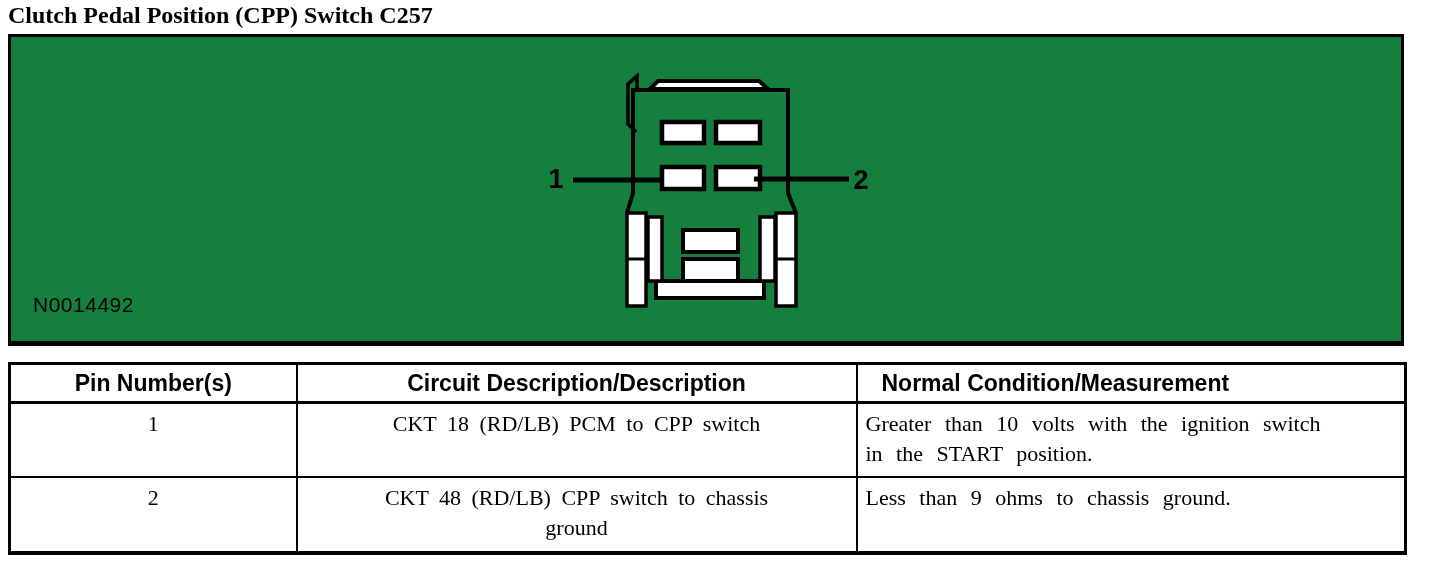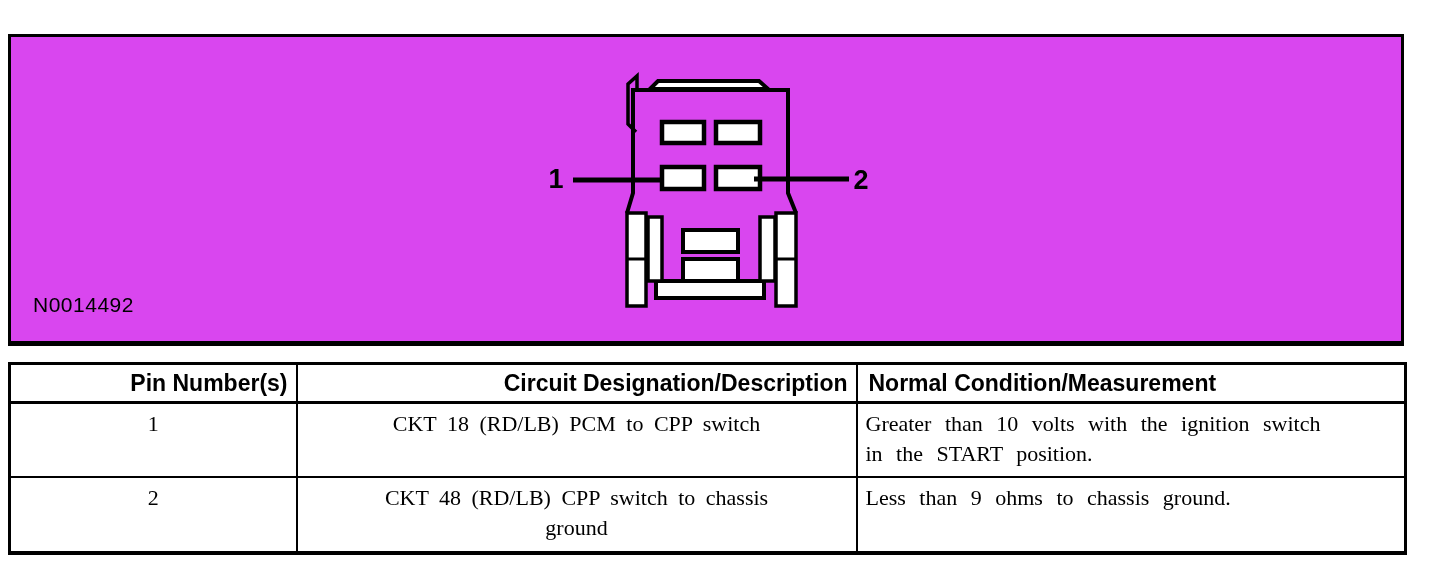--- a/index.html
+++ b/index.html
@@ -30,21 +30,21 @@
   }
   .figure-panel {
     position: absolute;
     left: 8px;
     top: 34px;
     width: 1396px;
     height: 312px;
     box-sizing: border-box;
     border: 3px solid #000;
     border-bottom-width: 5px;
-    background: #d946ef;
+    background: #15803d;
   }
   .figure-caption {
     position: absolute;
     left: 22px;
     top: 256px;
     font-family: "Liberation Sans", sans-serif;
     font-size: 21px;
     letter-spacing: 0.5px;
     color: #000;
   }
@@ -70,27 +70,27 @@
   .pin-table col.c2 { width: 560px; }
   .pin-table col.c3 { width: 549px; }
   .pin-table th {
     font-family: "Liberation Sans", sans-serif;
     font-weight: 700;
     font-size: 23px;
     border: 2px solid #000;
     border-bottom: 3px solid #000;
     height: 39px;
     padding: 0 8px;
-    text-align: right;
+    text-align: center;
     vertical-align: middle;
     box-sizing: border-box;
   }
   .pin-table th.col-condition {
     text-align: left;
-    padding-left: 11px;
+    padding-left: 24px;
   }
   .pin-table td {
     font-family: "Liberation Serif", serif;
     font-size: 22px;
     line-height: 30px;
     word-spacing: 5px;
     border: 2px solid #000;
     vertical-align: top;
     padding: 5px 8px 0 8px;
     box-sizing: border-box;
@@ -104,20 +104,21 @@
     text-align: left;
     padding-right: 6px;
     word-spacing: 8px;
   }
 </style>
 </head>
 <body>
 
 <div class="page">
 
+  <div class="doc-title">Clutch Pedal Position (CPP) Switch C257</div>
 
   <div class="figure-panel">
     <span class="figure-caption">N0014492</span>
   </div>
 
   <svg class="connector-svg" viewBox="540 58 360 262" xmlns="http://www.w3.org/2000/svg">
 
     <path d="M 637 91 L 637 76 L 628 84 L 628 124 L 636 132" fill="none" stroke="#000" stroke-width="3.5"></path>
 
     <path d="M 650 89 L 658 81 L 759 81 L 768 89 Z" fill="#fff" stroke="#000" stroke-width="4"></path>
@@ -152,21 +153,21 @@
 
   <table class="pin-table">
     <colgroup>
         <col class="c1">
         <col class="c2">
         <col class="c3">
       </colgroup>
     <thead>
       <tr>
         <th class="col-pin">Pin Number(s)</th>
-        <th class="col-circuit">Circuit Designation/Description</th>
+        <th class="col-circuit">Circuit Description/Description</th>
         <th class="col-condition">Normal Condition/Measurement</th>
       </tr>
     </thead>
     <tbody>
       <tr class="row-1">
         <td class="cell-pin">1</td>
         <td class="cell-circuit">CKT 18 (RD/LB) PCM to CPP switch</td>
         <td class="cell-condition">Greater than 10 volts with the ignition switch
 in the START position.</td>
       </tr>

